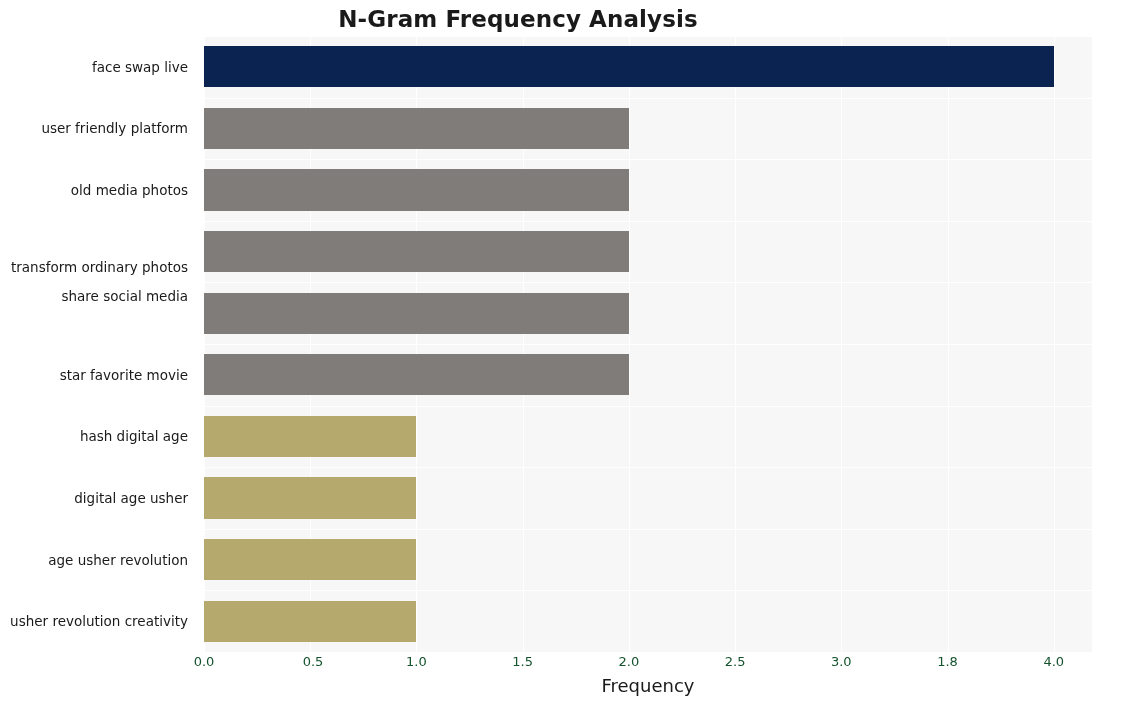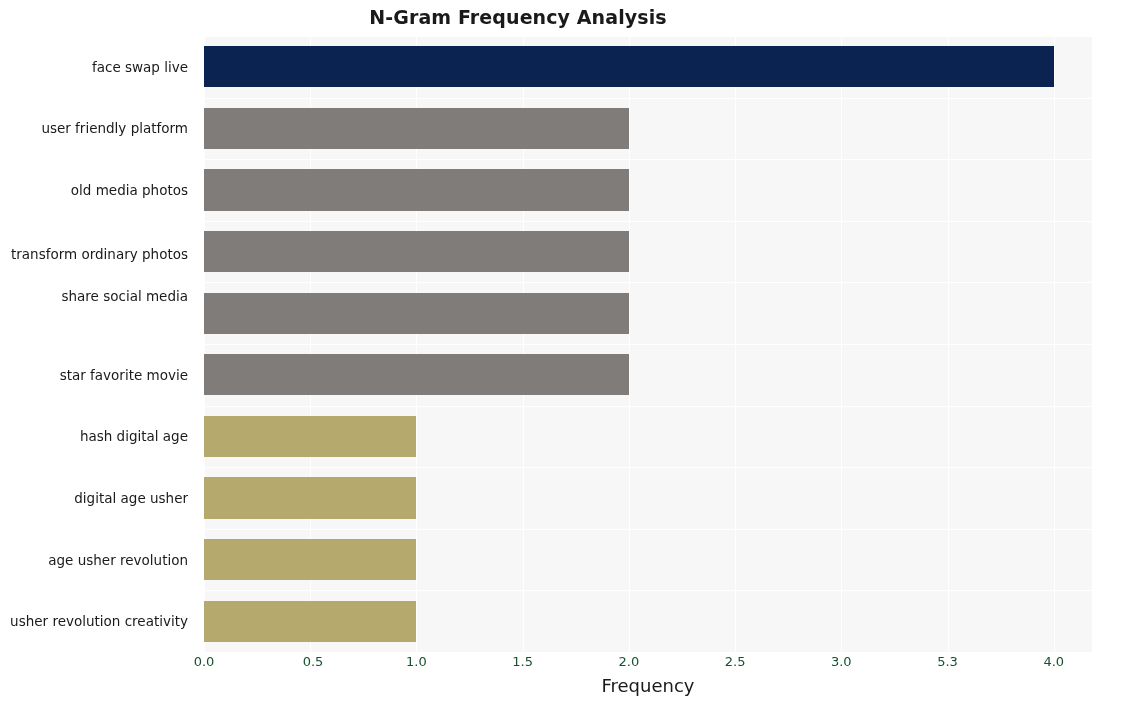--- a/index.html
+++ b/index.html
@@ -18,21 +18,21 @@
     width: 1144px;
     height: 701px;
     background: #ffffff;
   }
   .chart-title {
     position: absolute;
     left: 0;
     top: 6px;
     width: 1036px;
     text-align: center;
-    font-size: 19px;
+    font-size: 23px;
     font-weight: bold;
     color: #1a1a1a;
     letter-spacing: 0.1px;
   }
   
   .plot-area {
     position: absolute;
     left: 204px;
     top: 36px;
     width: 888px;
@@ -152,36 +152,36 @@
         <div class="bar" title="digital age usher: 1" style="top: 441.364px; height: 41.272px; width: 212.44px; background: rgb(182, 169, 109);"></div>
         <div class="bar" title="age usher revolution: 1" style="top: 502.964px; height: 41.272px; width: 212.44px; background: rgb(182, 169, 109);"></div>
         <div class="bar" title="usher revolution creativity: 1" style="top: 564.564px; height: 41.272px; width: 212.44px; background: rgb(182, 169, 109);"></div>
       </div>
   </div>
 
   <div class="ylabels">
       <div class="ylabel" style="top: 30.8px;">face swap live</div>
       <div class="ylabel" style="top: 92.4px;">user friendly platform</div>
       <div class="ylabel" style="top: 154px;">old media photos</div>
-      <div class="ylabel" style="top: 218px; margin-left: 40px;">transform ordinary photos</div>
+      <div class="ylabel" style="top: 231px; margin-left: 40px;">transform ordinary photos</div>
       <div class="ylabel" style="top: 260px;">share social media</div>
       <div class="ylabel" style="top: 338.8px;">star favorite movie</div>
       <div class="ylabel" style="top: 400.4px;">hash digital age</div>
       <div class="ylabel" style="top: 462px;">digital age usher</div>
       <div class="ylabel" style="top: 523.6px;">age usher revolution</div>
       <div class="ylabel" style="top: 585.2px;">usher revolution creativity</div>
     </div>
 
   <div class="xlabels">
       <div class="xlabel" style="left: 0px;">0.0</div>
       <div class="xlabel" style="left: 109px;">0.5</div>
       <div class="xlabel" style="left: 212.44px;">1.0</div>
       <div class="xlabel" style="left: 318.66px;">1.5</div>
       <div class="xlabel" style="left: 424.88px;">2.0</div>
       <div class="xlabel" style="left: 531.1px;">2.5</div>
       <div class="xlabel" style="left: 637.321px;">3.0</div>
-      <div class="xlabel" style="left: 743.541px;">5.3</div>
+      <div class="xlabel" style="left: 743.541px;">1.8</div>
       <div class="xlabel" style="left: 849.761px;">4.0</div>
     </div>
 
   <div class="xaxis-title">Frequency</div>
 
 </div>
 
 </body></html>

